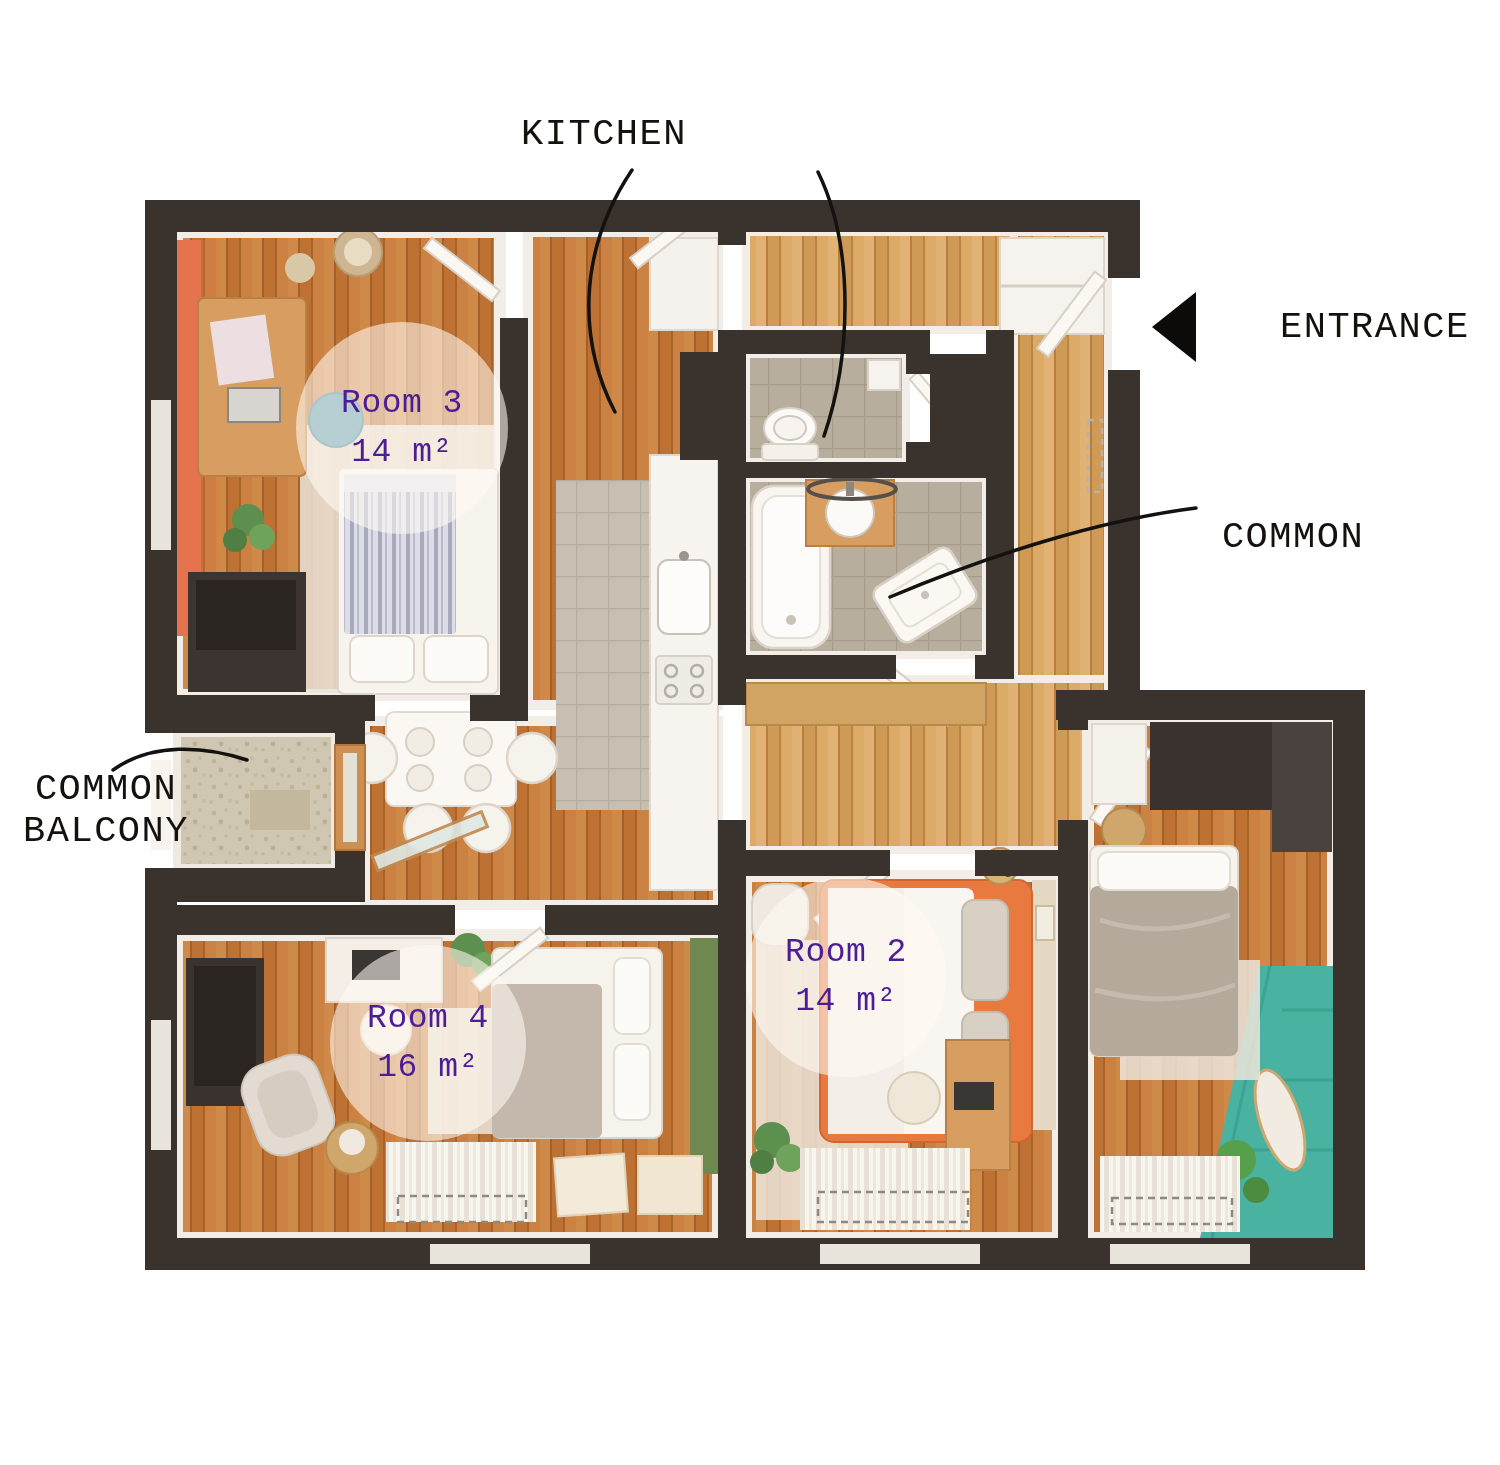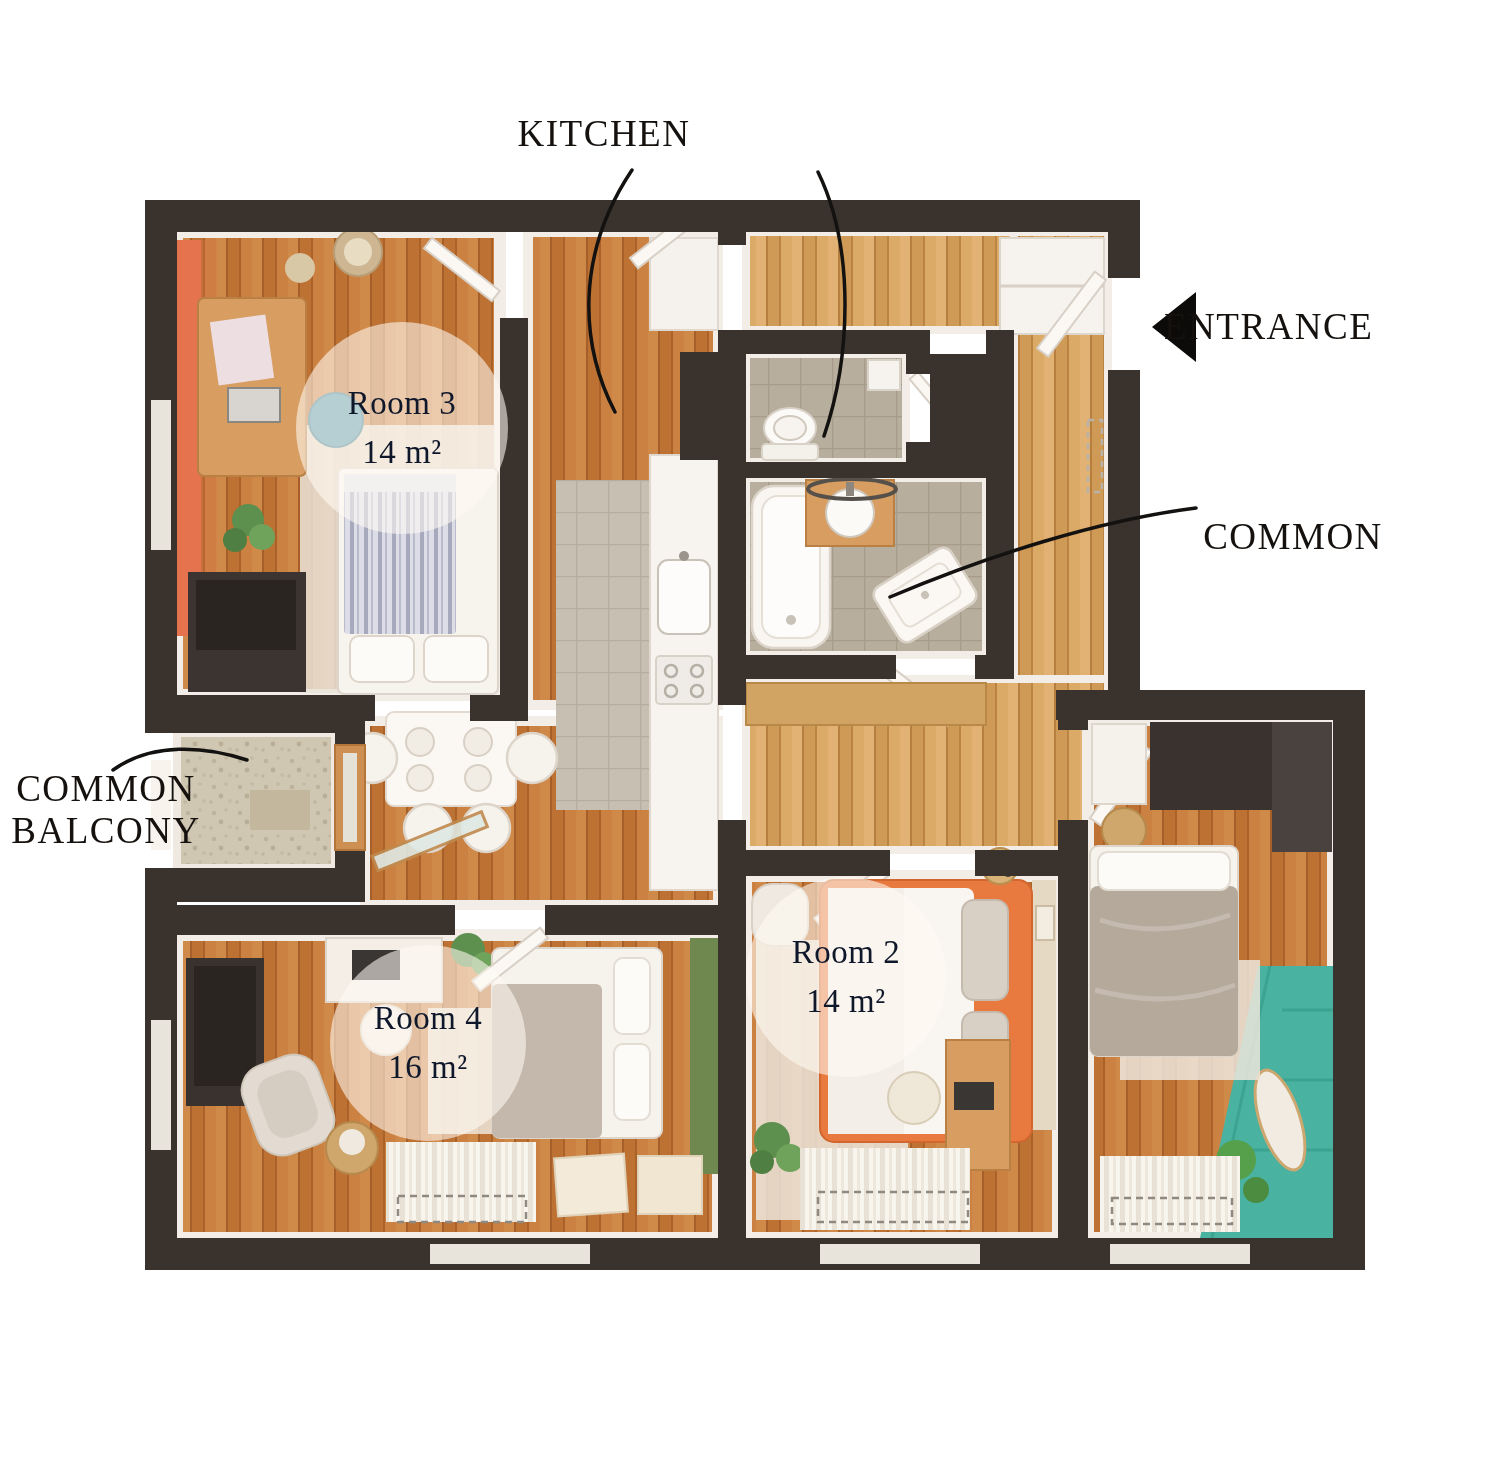--- a/index.html
+++ b/index.html
@@ -1,32 +1,32 @@
 <!DOCTYPE html>
 <html><head>
 <meta charset="utf-8">
 <style>
   html,body{margin:0;padding:0;background:#ffffff;}
   .canvas{
     position:relative;width:1500px;height:1275px;background:#ffffff;
-    font-family:Liberation Serif, serif;overflow:hidden;border-radius:19px;
+    font-family:Liberation Mono, monospace;overflow:hidden;border-radius:19px;
   }
   .plan-svg{position:absolute;left:0;top:0;}
   .ann{
     position:absolute;transform:translate(-50%,-50%);
     text-align:center;font-size:37px;letter-spacing:1.5px;
     color:#15110e;line-height:1.14;white-space:nowrap;font-weight:400;
   }
   .ann span{display:block;}
   .ann.anchor-left{transform:translate(0,-50%);text-align:left;}
   .badge{
     position:absolute;transform:translate(-50%,-50%);
     border-radius:50%;background:rgba(255,249,243,0.58);
     display:flex;flex-direction:column;align-items:center;justify-content:center;
-    gap:16px;color:#0f172a;font-size:33px;letter-spacing:0.5px;text-align:center;
+    gap:16px;color:#4c1d95;font-size:33px;letter-spacing:0.5px;text-align:center;
   }
   .badge .room-name,.badge .room-area{line-height:1;}
 </style>
 </head>
 <body>
 
 <div class="canvas">
 
 <svg class="plan-svg" width="1500" height="1465" viewBox="0 0 1500 1465">
   <defs>
@@ -298,21 +298,21 @@
     <path d="M113,770 C152,742 205,746 247,760"></path>
   </g>
   <polygon points="1152,327 1196,292 1196,362" fill="#0d0b09"></polygon>
 </svg>
 
 <div class="ann" style="left:604px;top:134px;">
   <span>KITCHEN</span>
 </div>
 
 
-<div class="ann anchor-left" style="left:1164px;top:327px;">
+<div class="ann anchor-left" style="left:1280px;top:327px;">
   <span>ENTRANCE</span>
 </div>
 
 <div class="ann" style="left:1293px;top:537px;">
   <span>COMMON</span>
 </div>
 
 <div class="ann" style="left:106px;top:810px;">
   <span>COMMON</span>
   <span>BALCONY</span>

